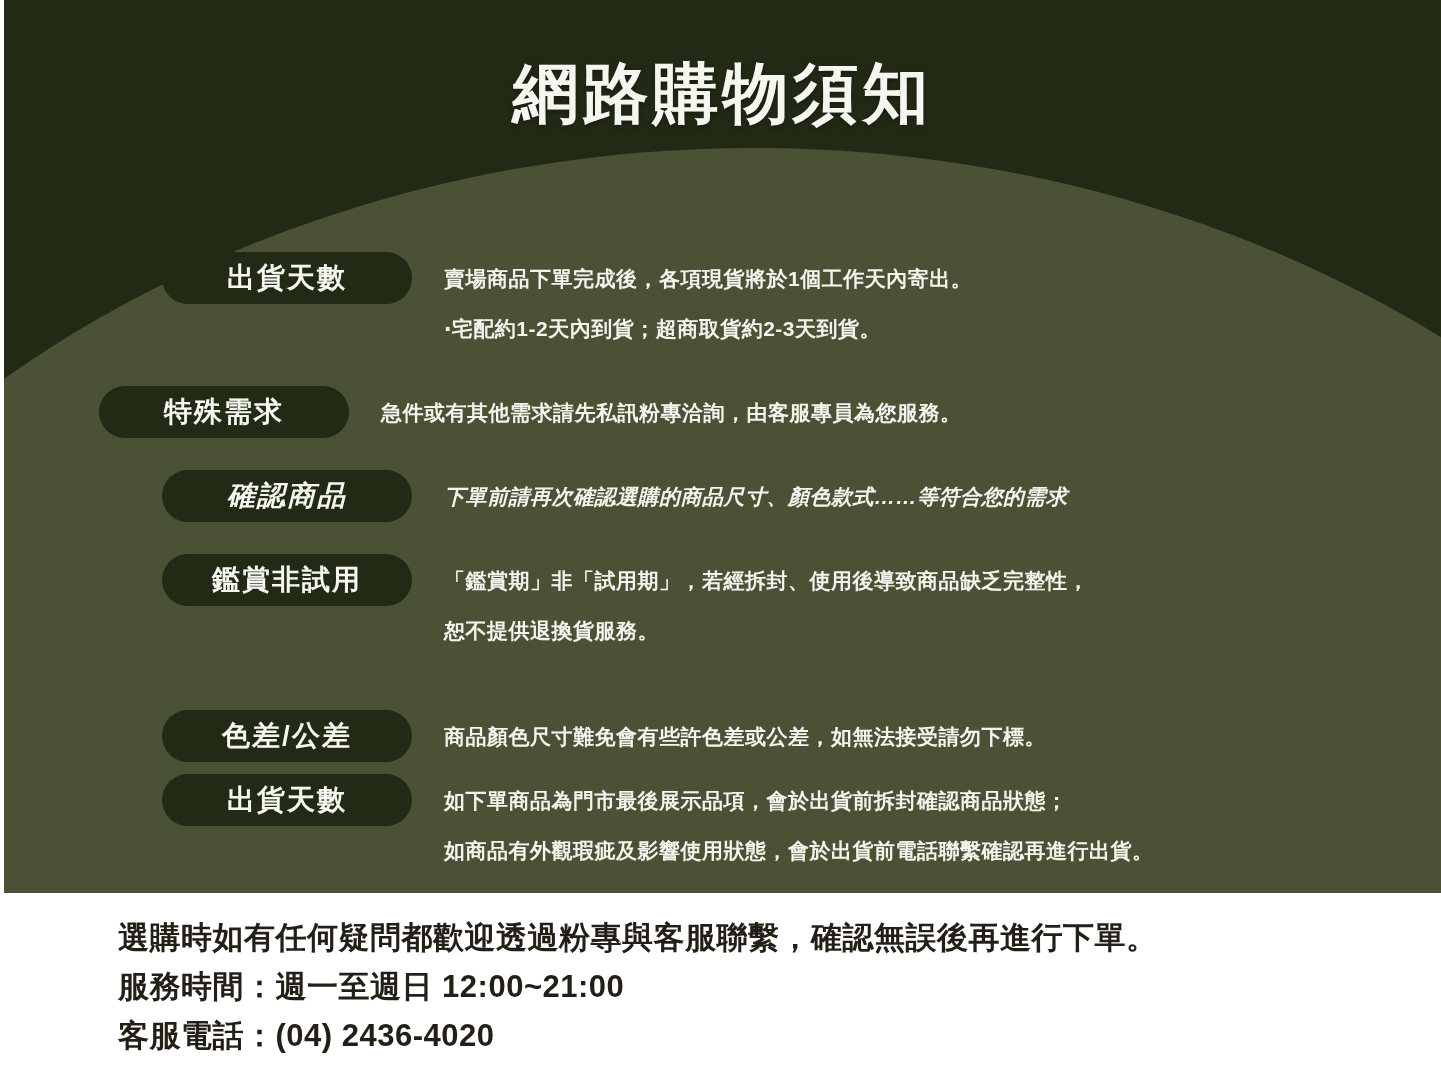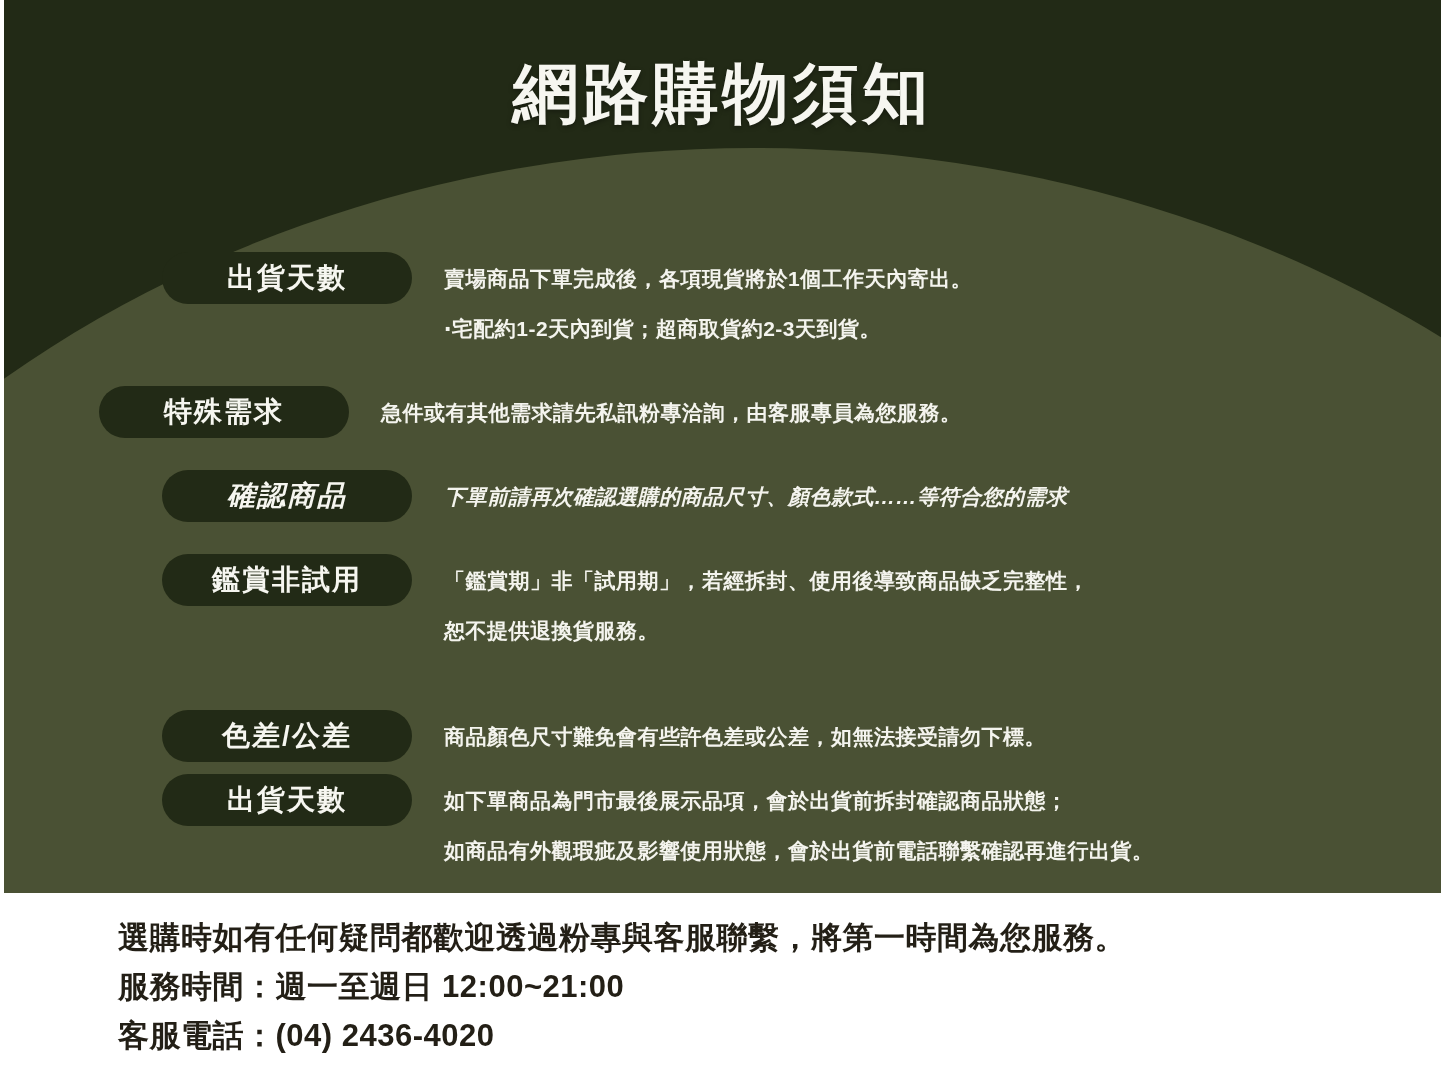--- a/index.html
+++ b/index.html
@@ -188,18 +188,18 @@
         <div class="row-body">
           <div class="row-line">如下單商品為門市最後展示品項，會於出貨前拆封確認商品狀態；</div>
           <div class="row-line">如商品有外觀瑕疵及影響使用狀態，會於出貨前電話聯繫確認再進行出貨。</div>
         </div>
       </div>
 
     </div>
   </div>
 
   <div class="footer">
-    <div class="footer-line">選購時如有任何疑問都歡迎透過粉專與客服聯繫，將第一時間為您服務。</div>
+    <div class="footer-line">選購時如有任何疑問都歡迎透過粉專與客服聯繫，確認無誤後再進行下單。</div>
     <div class="footer-line">服務時間：週一至週日 12:00~21:00</div>
     <div class="footer-line">客服電話：(04) 2436-4020</div>
   </div>
 
 </div>
 
 </body></html>

